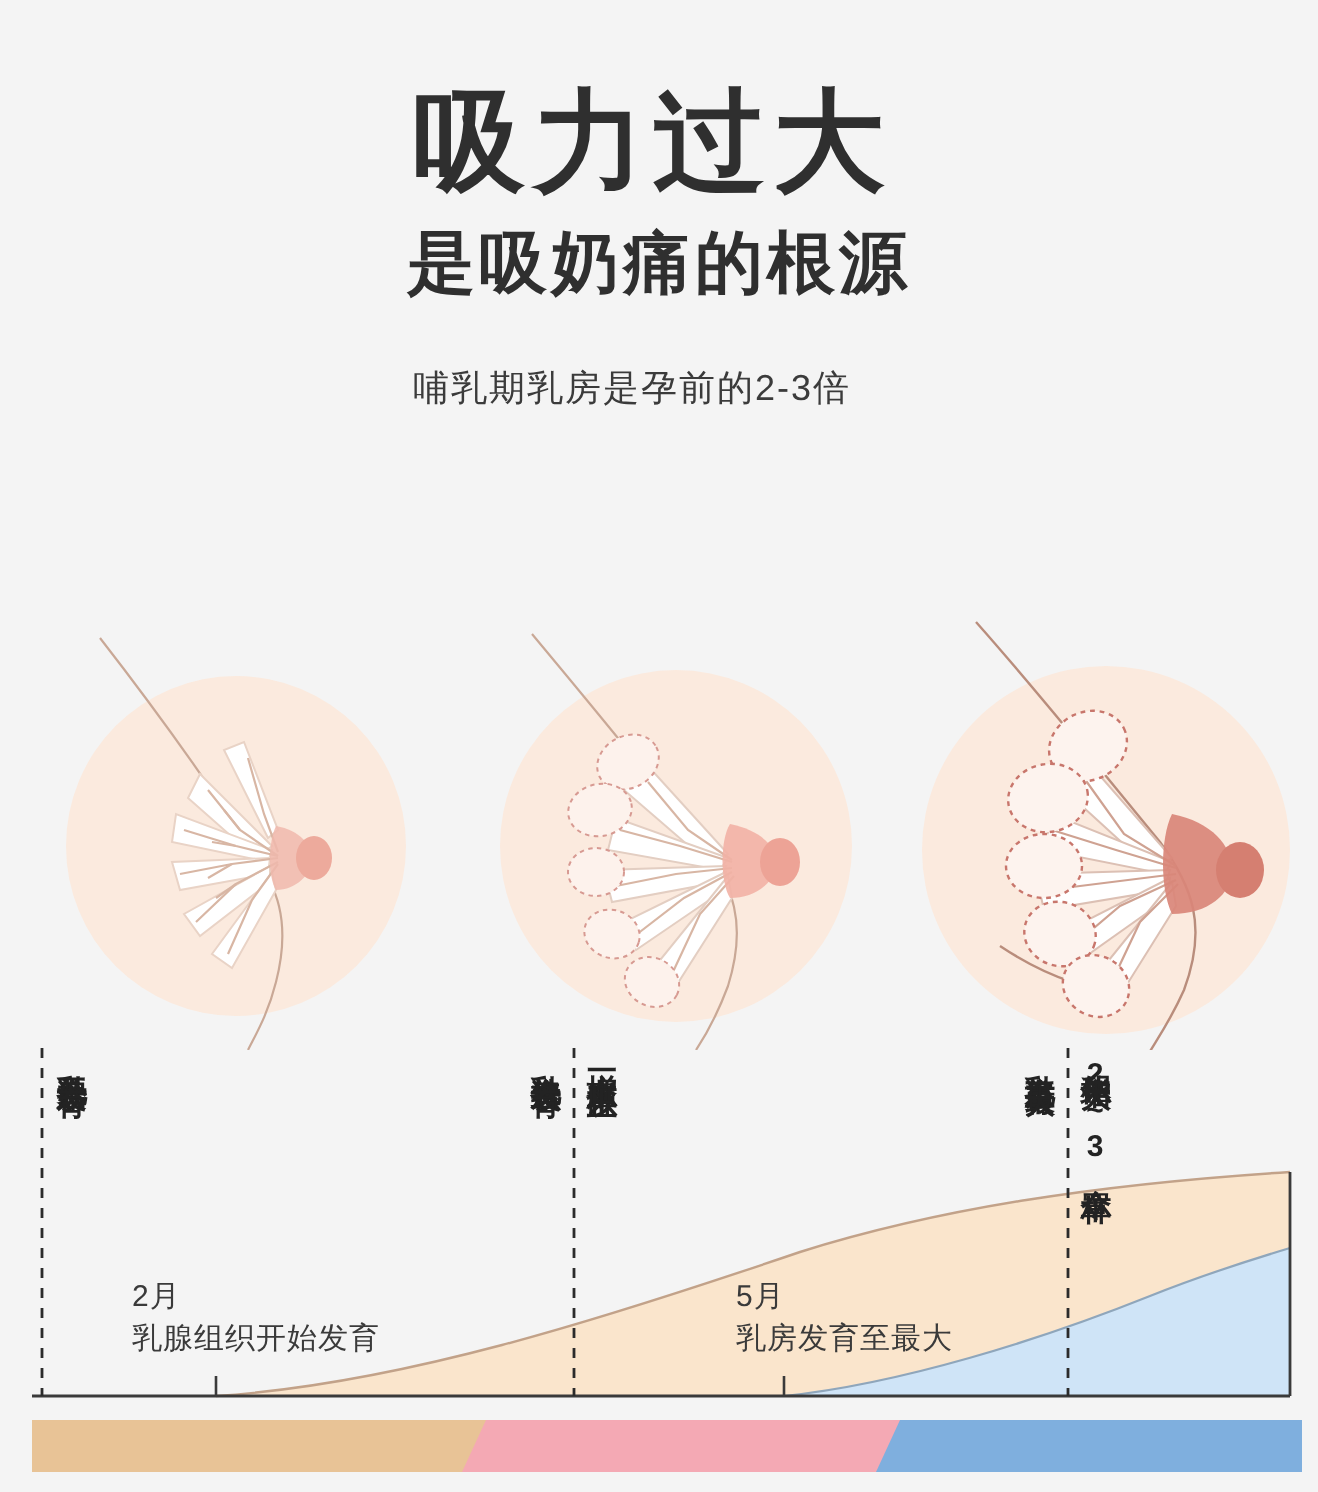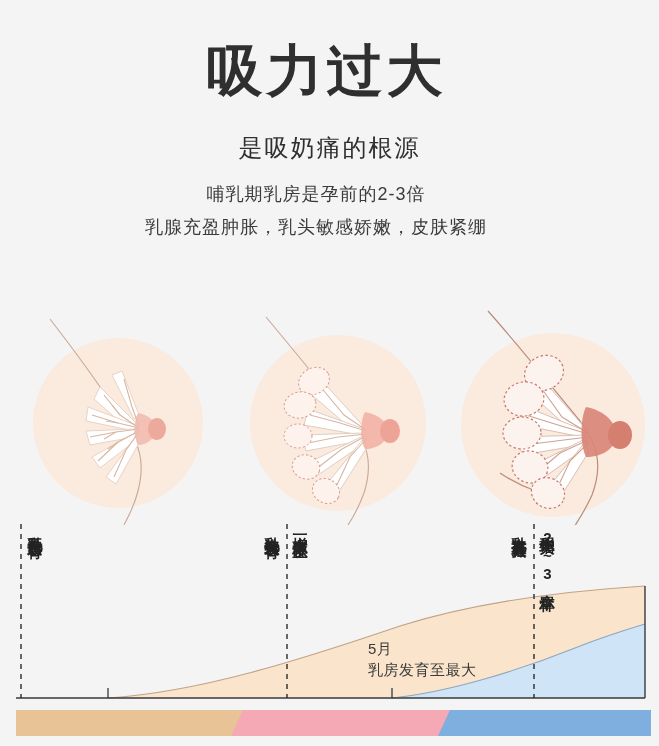--- a/index.html
+++ b/index.html
@@ -13,22 +13,22 @@
   }
   .page{position:relative;width:659px;height:746px;background:#f4f4f4;}
 
   
   .title{
     position:absolute;left:0;top:40px;width:653px;text-align:center;
     font-size:56px;line-height:62px;font-weight:bold;color:#2f2f2f;
     letter-spacing:4px;
   }
   .subtitle{
-    position:absolute;left:0;top:128px;width:659px;text-align:center;
-    font-size:24px;line-height:40px;font-weight:normal;color:#2f2f2f;
+    position:absolute;left:0;top:112px;width:659px;text-align:center;
+    font-size:34px;line-height:40px;font-weight:bold;color:#2f2f2f;
     letter-spacing:2px;
   }
   .desc{
     position:absolute;left:0;top:178px;width:632px;text-align:center;
     font-size:18px;line-height:33px;color:#3b3b3b;letter-spacing:1px;
   }
   .desc div{white-space:nowrap;}
 
   
   .illus-row{position:absolute;left:0;top:295px;width:659px;height:230px;}
@@ -62,21 +62,20 @@
 </head>
 <body>
 
 <div class="page">
 
   <div class="title">吸力过大</div>
   <div class="subtitle">是吸奶痛的根源</div>
 
   <div class="desc">
     <div>哺乳期乳房是孕前的2-3倍</div>
-    <div>乳腺充盈肿胀，乳头敏感娇嫩，皮肤紧绷</div>
   </div>
 
   <div class="illus-row">
 
     <div class="illus" style="left:8px;">
       <svg width="220" height="230" viewBox="0 0 220 230">
         <circle cx="110" cy="128" r="85" fill="#fbeade"></circle>
         <g fill="none" stroke="#c9a896" stroke-width="1.1">
           <path d="M42 24 C 70 60, 95 95, 118 130 C 130 148, 138 165, 130 196 C 126 212, 120 222, 116 230"></path>
         </g>
@@ -190,20 +189,24 @@
     </svg>
 
     <span class="vlabel" style="left:27px;top:5px;">乳房开始发育</span>
 
     <span class="vlabel" style="left:264px;top:5px;">乳房持续发育</span>
     <span class="vlabel" style="left:292px;top:5px;">增大一个罩杯以上</span>
 
     <span class="vlabel" style="left:511px;top:5px;">乳房发育至最大</span>
     <span class="vlabel" style="left:539px;top:5px;">体积增大2~3个罩杯</span>
 
+    <div class="mlabel" style="left:66px;top:118px;">
+      <span class="m-num">2月</span>
+      <span>乳腺组织开始发育</span>
+    </div>
     <div class="mlabel" style="left:368px;top:118px;">
       <span class="m-num">5月</span>
       <span>乳房发育至最大</span>
     </div>
   </div>
 
   <div class="stagebar">
     <svg width="659" height="38" viewBox="0 0 659 38">
       <path d="M16 6 L248 6 L236 32 L16 32 Z" fill="#e8c396"></path>
       <path d="M243 6 L455 6 L443 32 L231 32 Z" fill="#f4a9b4"></path>

